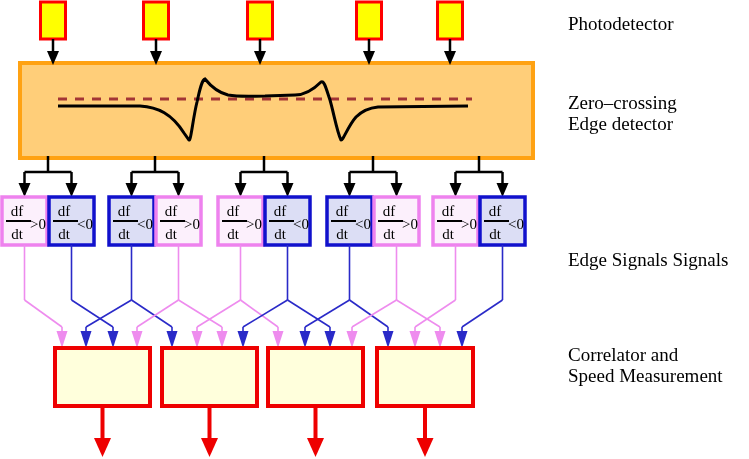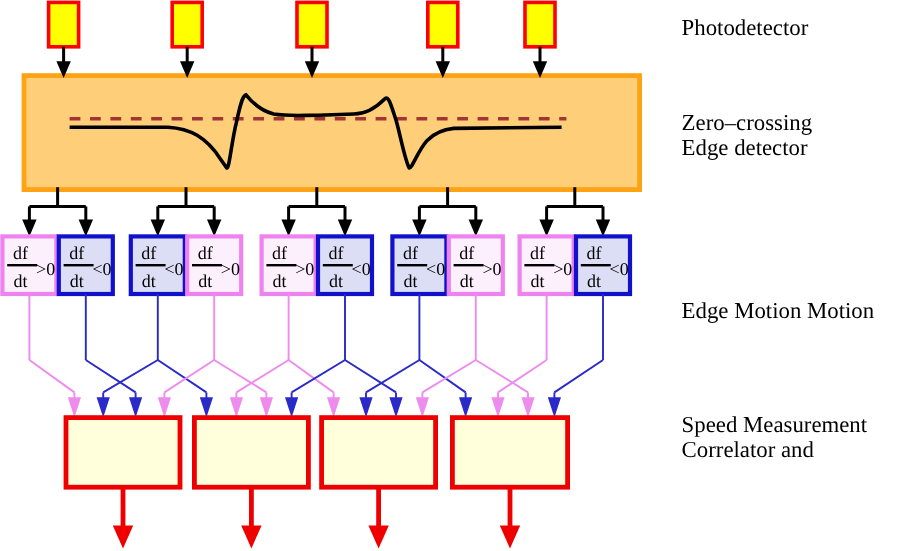--- a/index.html
+++ b/index.html
@@ -259,19 +259,19 @@
     </svg>
 
   <div class="lbl" style="top:92px">
     <div>Zero–crossing</div>
     <div>Edge detector</div>
   </div>
   <div class="lbl" style="top:13px">
     <div>Photodetector</div>
   </div>
   <div class="lbl" style="top:249px">
-    <div>Edge Motion Motion</div>
+    <div>Edge Signals Signals</div>
   </div>
   <div class="lbl" style="top:344px">
+    <div>Correlator and</div>
     <div>Speed Measurement</div>
-    <div>Correlator and</div>
   </div>
 </div>
 
 </body></html>

